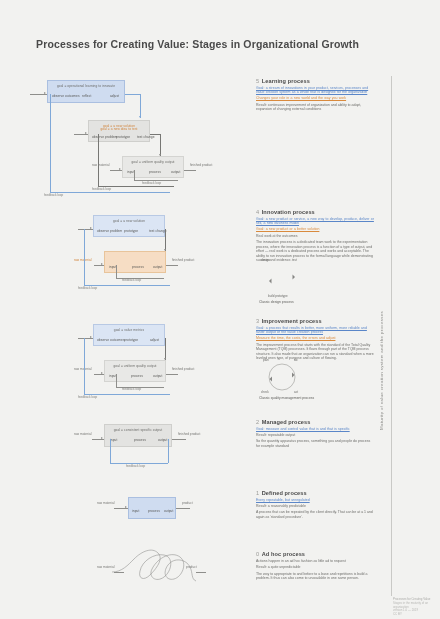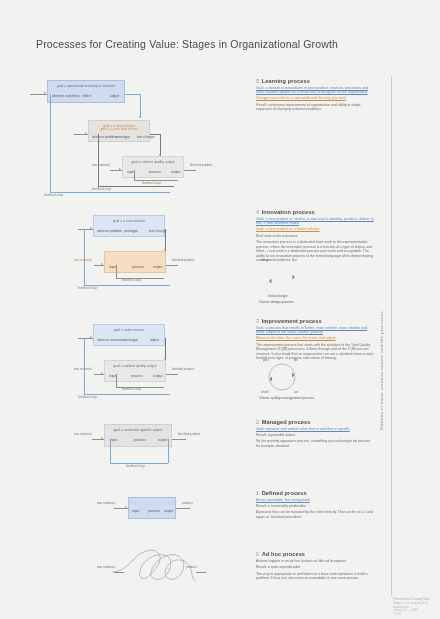--- a/index.html
+++ b/index.html
@@ -9,21 +9,21 @@
     font-family:"Liberation Sans", sans-serif;
     color:#3a3a3a;
     overflow:hidden;
     position:relative;
   }
   .poster{position:absolute;inset:0;}
 
   
   .title{
     position:absolute;left:36px;top:38px;
-    font-size:10.5px;font-weight:400;letter-spacing:.15px;color:#4a4a4a;
+    font-size:10.5px;font-weight:700;letter-spacing:.15px;color:#4a4a4a;
     white-space:nowrap;
   }
 
   
   .axis-line{
     position:absolute;left:391px;top:76px;width:1px;height:520px;
     background:#c9c9c6;
   }
   .axis-label{
     position:absolute;left:379px;top:430px;

